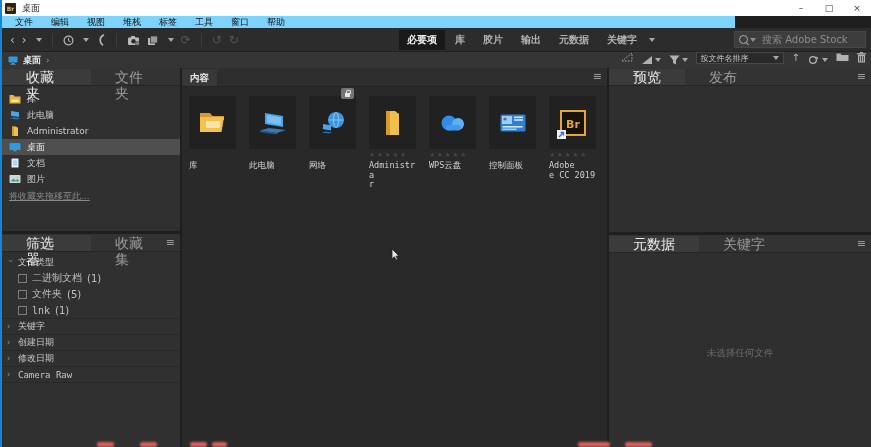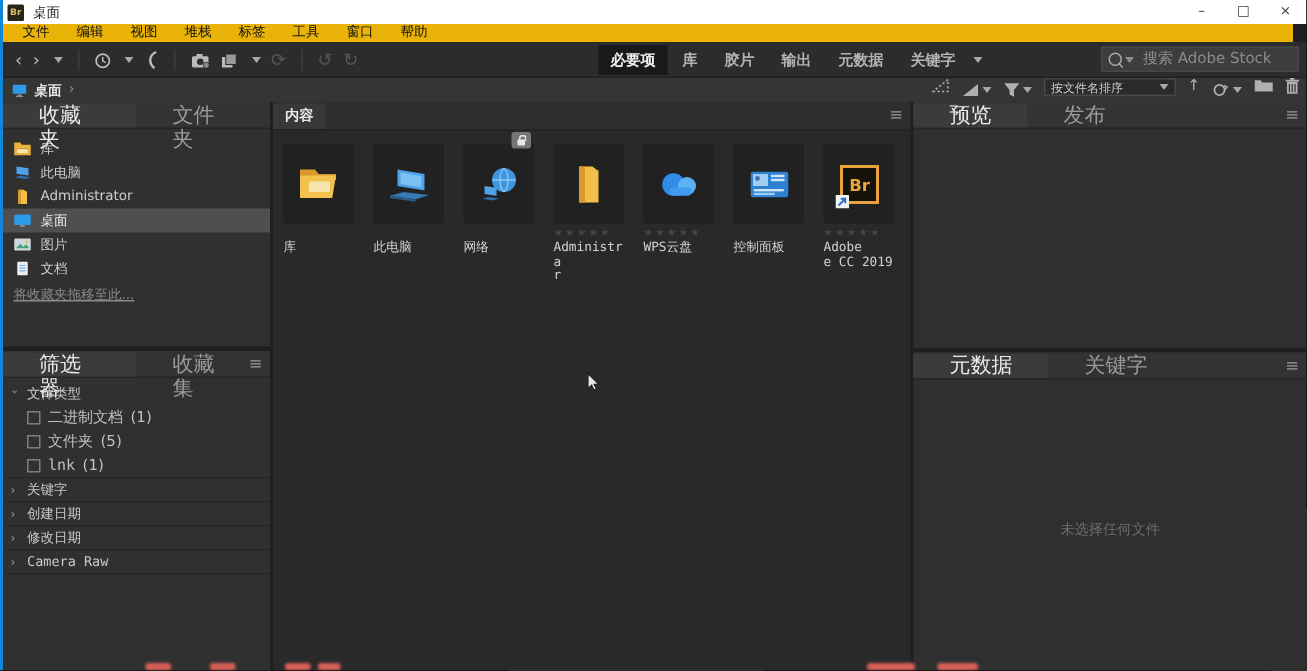--- a/index.html
+++ b/index.html
@@ -8,21 +8,21 @@
   .edge-blue{position:absolute;left:0;top:0;width:2px;height:447px;background:#1287d8;z-index:40;}
 
   
   .titlebar{position:absolute;left:0;top:0;width:871px;height:16px;background:#ffffff;display:flex;align-items:center;z-index:30;}
   .appicon{width:11px;height:11px;margin-left:5px;background:#2b2519;color:#d8bf70;font-size:6px;font-weight:bold;display:flex;align-items:center;justify-content:center;border-radius:1px;}
   .wtitle{font-size:9px;color:#1c1c1c;margin-left:6px;}
   .wc-group{position:absolute;right:0;top:0;height:16px;display:flex;}
   .wc{width:28px;height:16px;display:flex;align-items:center;justify-content:center;font-size:9px;color:#3c3c3c;}
 
   
-  .menubar{position:absolute;left:0;top:16px;width:862px;height:12px;background:#eab308;display:flex;align-items:center;padding-left:6px;box-sizing:border-box;z-index:30;}
+  .menubar{position:absolute;left:0;top:16px;width:735px;height:12px;background:#7dd3fc;display:flex;align-items:center;padding-left:6px;box-sizing:border-box;z-index:30;}
   .menu-item{font-size:9px;color:#121212;padding:0 9px;line-height:12px;}
 
   
   .toolbar{position:absolute;left:0;top:28px;width:871px;height:24px;background:#2c2c2c;border-bottom:1px solid #202020;box-sizing:border-box;z-index:20;}
   .tb-left{position:absolute;left:10px;top:0;height:24px;display:flex;align-items:center;gap:7px;}
   .tbi{color:#b9b9b9;font-size:12px;line-height:12px;display:inline-flex;align-items:center;}
   .tbi.dim{color:#565656;}
   .caret{width:0;height:0;border-left:3px solid transparent;border-right:3px solid transparent;border-top:4px solid #a8a8a8;display:inline-block;margin-left:2px;}
   .vsep{width:1px;height:14px;background:#3e3e3e;margin:0 3px;}
   .tabs{position:absolute;left:352px;top:0;height:24px;display:flex;align-items:center;gap:2px;margin-left:47px;}
@@ -271,35 +271,35 @@
               <svg width="12" height="10" viewBox="0 0 12 10">
                 <rect x="0.5" y="1" width="11" height="7" rx="1" fill="#2d9ae8"></rect>
                 <rect x="4.5" y="8.2" width="3" height="1" fill="#9a9a9a"></rect>
               </svg>
             </span>
           <span>桌面</span>
         </div>
         <div class="fav-item">
           <span class="fi">
               <svg width="12" height="10" viewBox="0 0 12 10">
+                <rect x="2.5" y="0.5" width="7" height="9" rx="0.6" fill="#e9eef4"></rect>
+                <path d="M4 3h4M4 4.8h4M4 6.6h4" stroke="#7fb3e0" stroke-width="0.8"></path>
+              </svg>
+            </span>
+          <span>文档</span>
+        </div>
+        <div class="fav-item">
+          <span class="fi">
+              <svg width="12" height="10" viewBox="0 0 12 10">
                 <rect x="0.5" y="1" width="11" height="8" rx="0.8" fill="#cfd8de"></rect>
                 <path d="M1.5 7.5 L4.5 4.5 L6.5 6.5 L8.5 4.8 L10.5 7.5 Z" fill="#49a078"></path>
                 <circle cx="8.6" cy="3.2" r="1" fill="#e8c94e"></circle>
               </svg>
             </span>
           <span>图片</span>
-        </div>
-        <div class="fav-item">
-          <span class="fi">
-              <svg width="12" height="10" viewBox="0 0 12 10">
-                <rect x="2.5" y="0.5" width="7" height="9" rx="0.6" fill="#e9eef4"></rect>
-                <path d="M4 3h4M4 4.8h4M4 6.6h4" stroke="#7fb3e0" stroke-width="0.8"></path>
-              </svg>
-            </span>
-          <span>文档</span>
         </div>
         <div class="fav-hint">将收藏夹拖移至此...</div>
       </div>
     </div>
 
     <div class="panel" style="top:166px;height:243px;">
       <div class="ptabs">
         <span class="ptab active">筛选器</span>
         <span class="ptab">收藏集</span>
         <span class="pmenu">≡</span>

